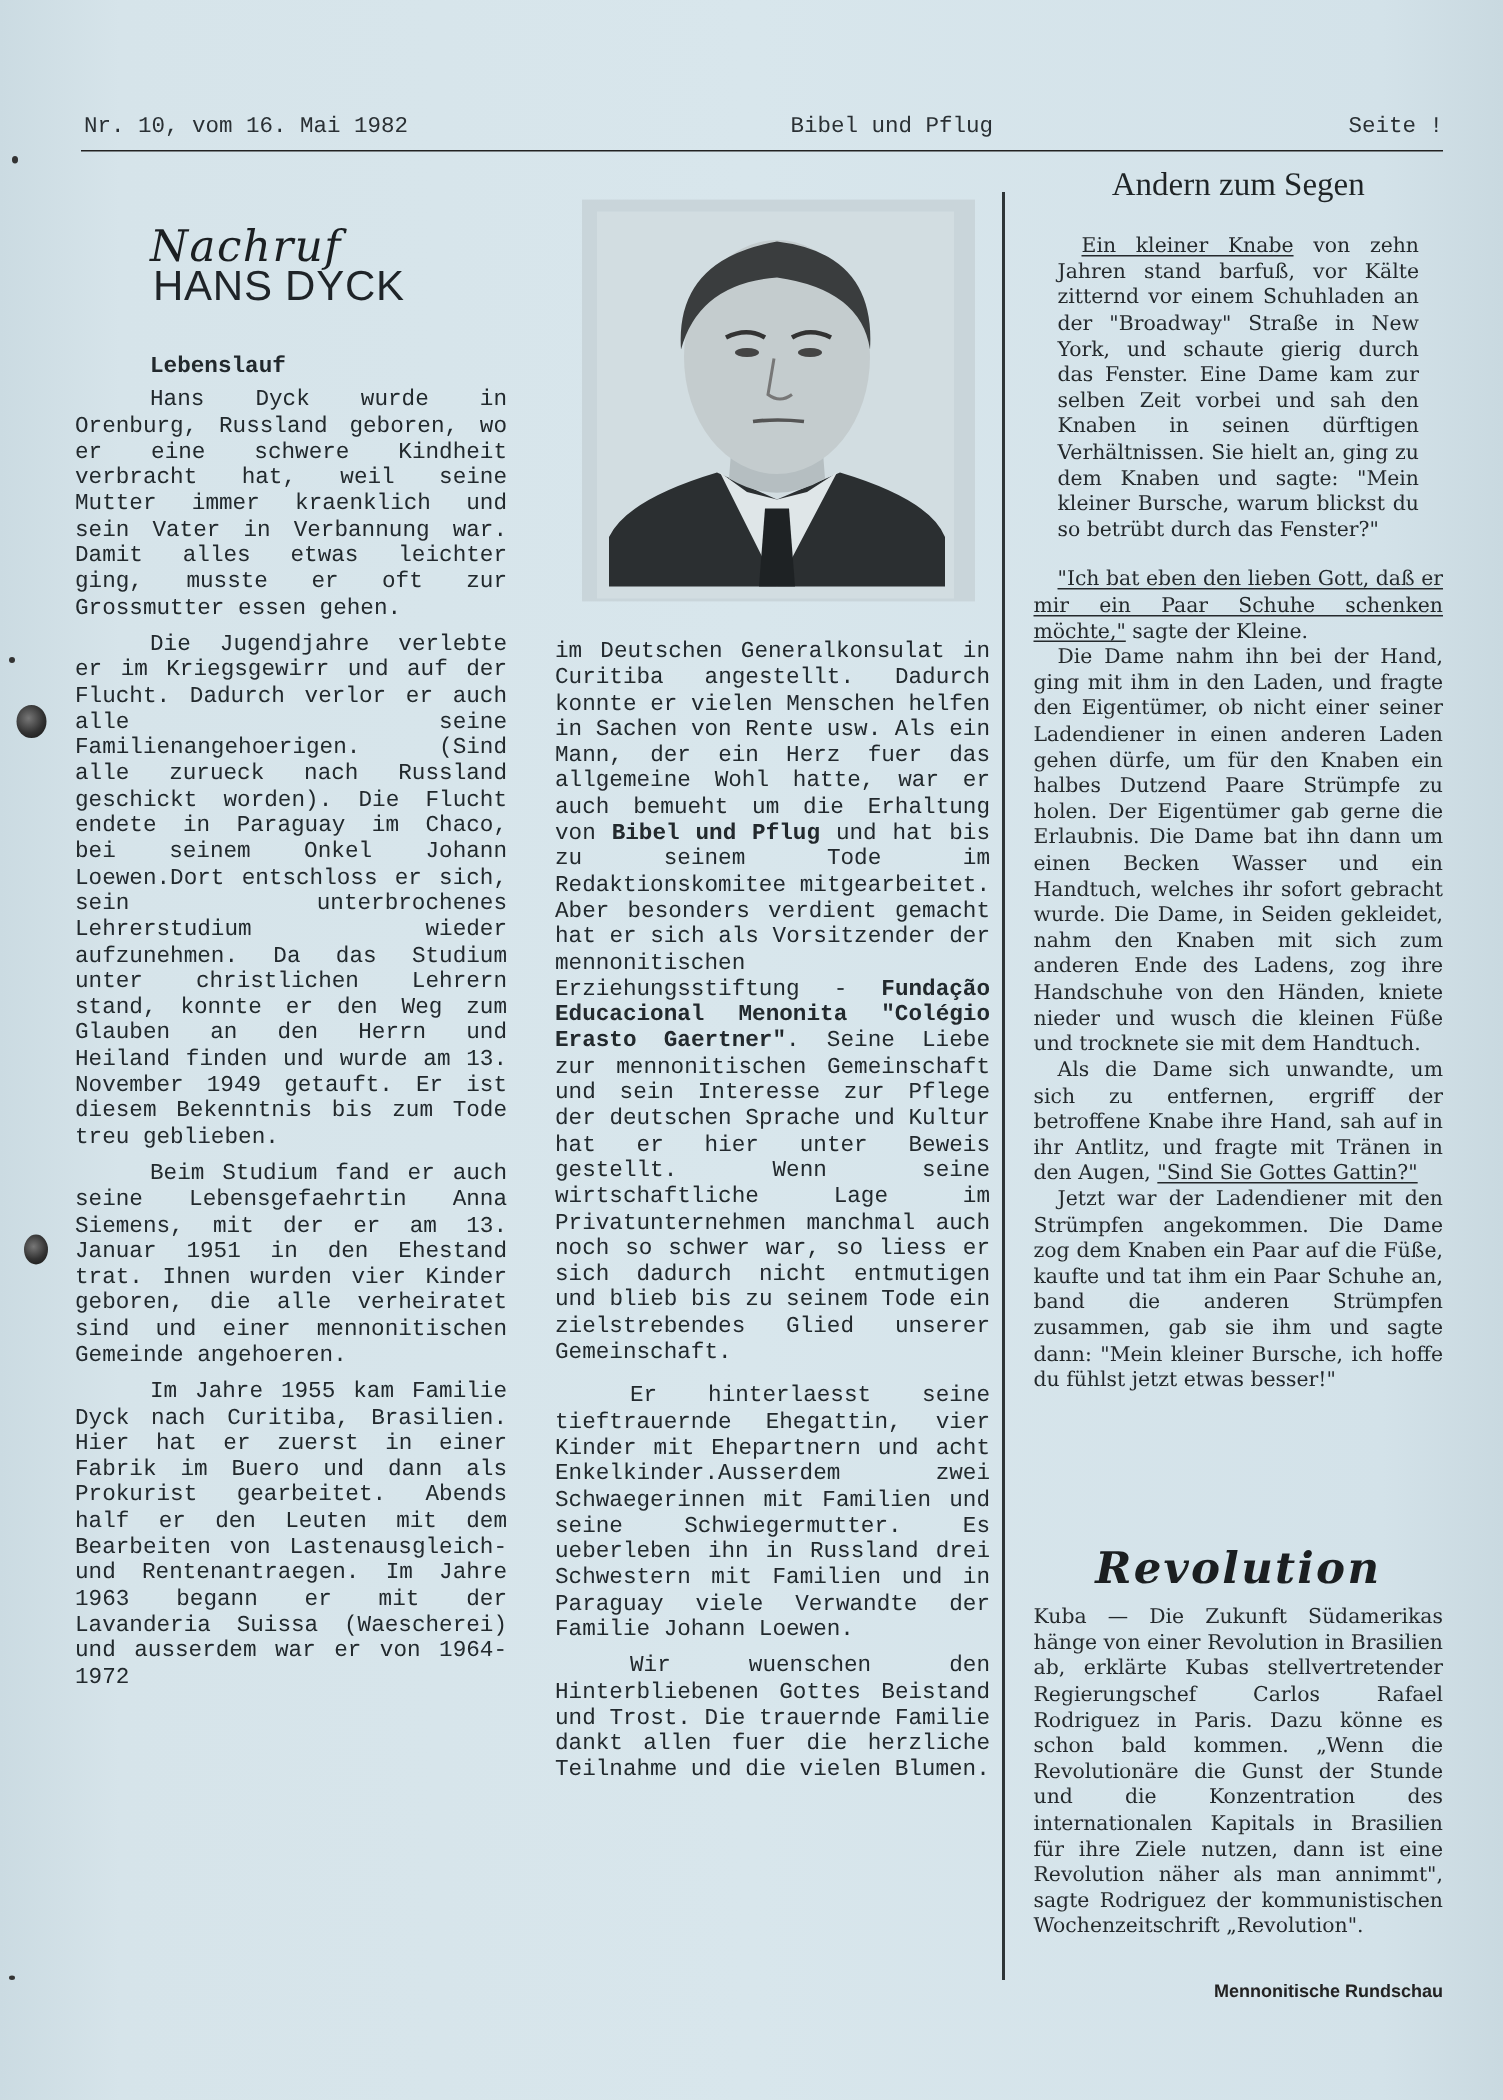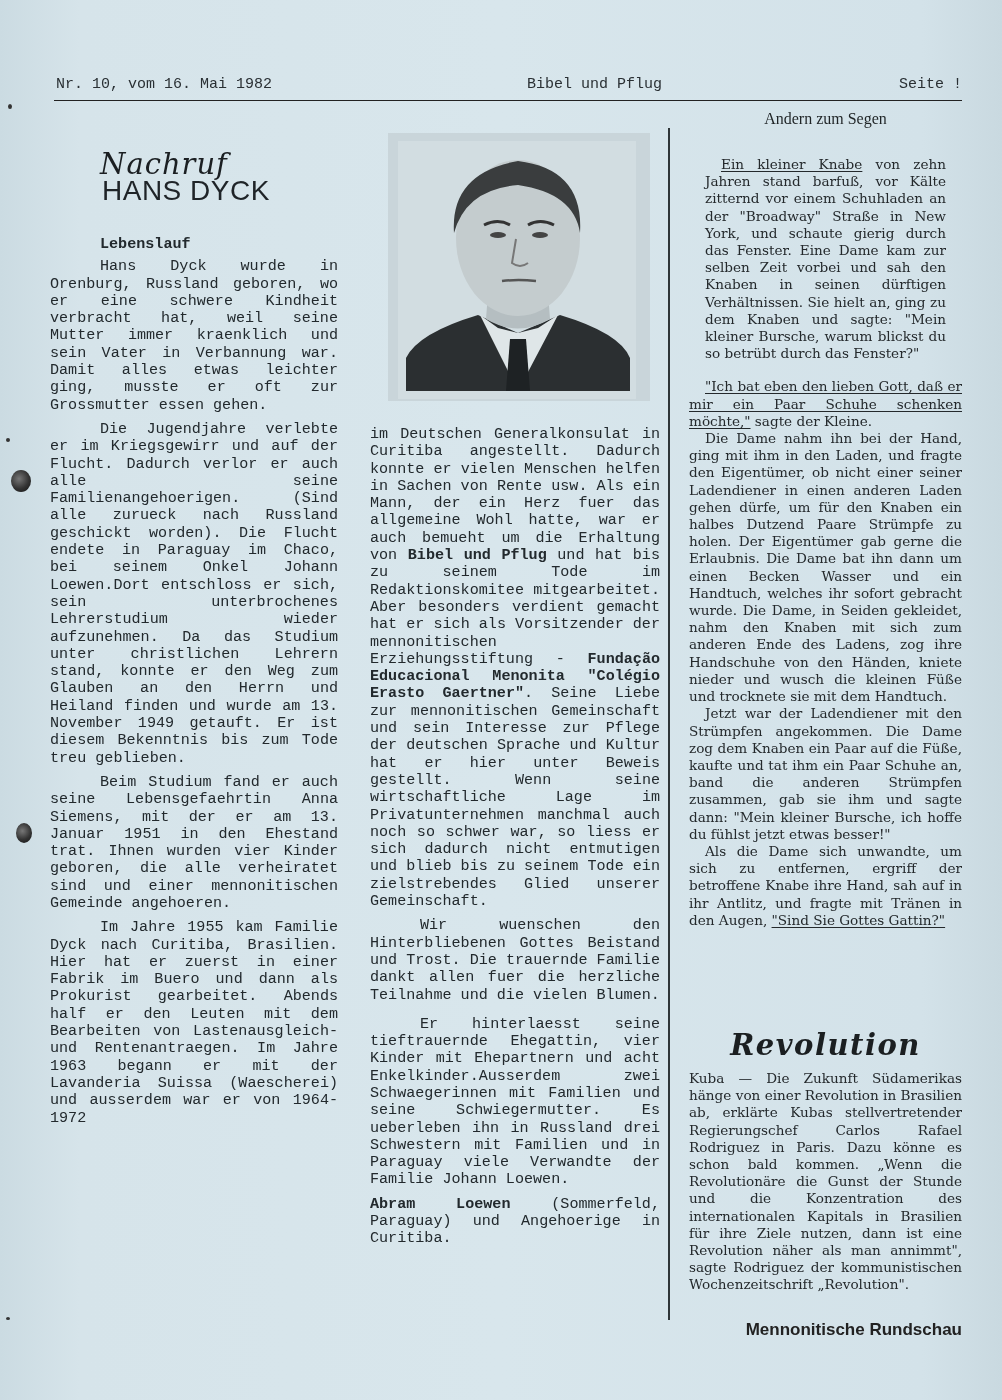--- a/index.html
+++ b/index.html
@@ -57,31 +57,31 @@
   }
 
   .serif {
     font-family: "DejaVu Serif", "Liberation Serif", serif;
     font-size: 13.6px; line-height: 17.2px; color: #24292c;
     text-align: justify;
   }
   .col3 { position: absolute; left: 689px; width: 273px; }
   .r-title {
     position: absolute; left: 689px; top: 110px; width: 273px; text-align: center;
-    font-family: "Liberation Serif", "DejaVu Serif", serif; font-size: 16px; color: #1f2426;
+    font-family: "Liberation Serif", "DejaVu Serif", serif; font-size: 22px; color: #1f2426;
   }
   .u { text-decoration: underline; text-underline-offset: 2px; }
   .rev-title {
     position: absolute; left: 689px; top: 1028px; width: 273px; text-align: center;
     font-family: "DejaVu Serif", serif; font-style: italic; font-weight: bold;
     font-size: 29px; color: #1b1f21; letter-spacing: 1.5px;
   }
   .source {
     position: absolute; left: 689px; top: 1320px; width: 273px; text-align: right;
-    font-family: "Liberation Sans", sans-serif; font-weight: bold; font-size: 17px; color: #222;
+    font-family: "Liberation Sans", sans-serif; font-weight: bold; font-size: 12px; color: #222;
   }
   .hole {
     position: absolute; border-radius: 50%;
     background: radial-gradient(circle at 40% 40%, #777 0%, #333 55%, #111 100%);
   }
   .speck { position: absolute; background: #333; border-radius: 50%; }
 </style>
 </head>
 <body>
 
@@ -136,41 +136,38 @@
       <path d="M128 106 L124 130 Q132 136 140 130" stroke="#777" stroke-width="2" fill="none"></path>
 
       <path d="M114 148 Q130 146 148 148" stroke="#555" stroke-width="2.5" fill="none"></path>
     </svg>
   </div>
 
   <div class="col2 mono" style="top:426px;">
     <p class="para">
       <span>im Deutschen Generalkonsulat in Curitiba angestellt. Dadurch konnte er vielen Menschen helfen in Sachen von Rente usw. Als ein Mann, der ein Herz fuer das allgemeine Wohl hatte, war er auch bemueht um die Erhaltung von </span><b class="bold">Bibel und Pflug</b><span> und hat bis zu seinem Tode im Redaktionskomitee mitgearbeitet. Aber besonders verdient gemacht hat er sich als Vorsitzender der mennonitischen Erziehungsstiftung - </span><b class="bold">Fundação Educacional Menonita "Colégio Erasto Gaertner"</b><span>. Seine Liebe zur mennonitischen Gemeinschaft und sein Interesse zur Pflege der deutschen Sprache und Kultur hat er hier unter Beweis gestellt. Wenn seine wirtschaftliche Lage im Privatunternehmen manchmal auch noch so schwer war, so liess er sich dadurch nicht entmutigen und blieb bis zu seinem Tode ein zielstrebendes Glied unserer Gemeinschaft.</span>
     </p>
+    <p class="para indent" style="margin-top:12px;">Er hinterlaesst seine tieftrauernde Ehegattin, vier Kinder mit Ehepartnern und acht Enkelkinder.Ausserdem zwei Schwaegerinnen mit Familien und seine Schwiegermutter. Es ueberleben ihn in Russland drei Schwestern mit Familien und in Paraguay viele Verwandte der Familie Johann Loewen.</p>
     <p class="para indent">Wir wuenschen den Hinterbliebenen Gottes Beistand und Trost. Die trauernde Familie dankt allen fuer die herzliche Teilnahme und die vielen Blumen.</p>
-    <p class="para indent" style="margin-top:12px;">Er hinterlaesst seine tieftrauernde Ehegattin, vier Kinder mit Ehepartnern und acht Enkelkinder.Ausserdem zwei Schwaegerinnen mit Familien und seine Schwiegermutter. Es ueberleben ihn in Russland drei Schwestern mit Familien und in Paraguay viele Verwandte der Familie Johann Loewen.</p>
-    <p class="para">
-      <b class="bold">Abram Loewen</b><span> (Sommerfeld, Paraguay) und Angehoerige in Curitiba.</span>
-    </p>
   </div>
 
   <div class="vrule"></div>
 
   <div class="r-title">Andern zum Segen</div>
   <div class="col3 serif" style="top:140px;">
     <p class="para indent" style="text-indent:16px;margin:16px;">
       <span class="u">Ein kleiner Knabe</span><span> von zehn Jahren stand barfuß, vor Kälte zitternd vor einem Schuhladen an der "Broadway" Straße in New York, und schaute gierig durch das Fenster. Eine Dame kam zur selben Zeit vorbei und sah den Knaben in seinen dürftigen Verhältnissen. Sie hielt an, ging zu dem Knaben und sagte: "Mein kleiner Bursche, warum blickst du so betrübt durch das Fenster?"</span>
     </p>
     <p class="para" style="text-indent:16px;margin:0;">
       <span class="u">"Ich bat eben den lieben Gott, daß er mir ein Paar Schuhe schenken möchte,"</span><span> sagte der Kleine.</span>
     </p>
     <p class="para" style="text-indent:16px;margin:0;">Die Dame nahm ihn bei der Hand, ging mit ihm in den Laden, und fragte den Eigentümer, ob nicht einer seiner Ladendiener in einen anderen Laden gehen dürfe, um für den Knaben ein halbes Dutzend Paare Strümpfe zu holen. Der Eigentümer gab gerne die Erlaubnis. Die Dame bat ihn dann um einen Becken Wasser und ein Handtuch, welches ihr sofort gebracht wurde. Die Dame, in Seiden gekleidet, nahm den Knaben mit sich zum anderen Ende des Ladens, zog ihre Handschuhe von den Händen, kniete nieder und wusch die kleinen Füße und trocknete sie mit dem Handtuch.</p>
-    <p class="para" style="text-indent:16px;margin:0;">Jetzt war der Ladendiener mit den Strümpfen angekommen. Die Dame zog dem Knaben ein Paar auf die Füße, kaufte und tat ihm ein Paar Schuhe an, band die anderen Strümpfen zusammen, gab sie ihm und sagte dann: "Mein kleiner Bursche, ich hoffe du fühlst jetzt etwas besser!"</p>
     <p class="para" style="text-indent:16px;margin:0;">
       <span>Als die Dame sich unwandte, um sich zu entfernen, ergriff der betroffene Knabe ihre Hand, sah auf in ihr Antlitz, und fragte mit Tränen in den Augen, </span><span class="u">"Sind Sie Gottes Gattin?"</span>
     </p>
+    <p class="para" style="text-indent:16px;margin:0;">Jetzt war der Ladendiener mit den Strümpfen angekommen. Die Dame zog dem Knaben ein Paar auf die Füße, kaufte und tat ihm ein Paar Schuhe an, band die anderen Strümpfen zusammen, gab sie ihm und sagte dann: "Mein kleiner Bursche, ich hoffe du fühlst jetzt etwas besser!"</p>
   </div>
 
   <div class="rev-title">Revolution</div>
   <div class="col3 serif" style="top:1070px;">Kuba — Die Zukunft Südamerikas hänge von einer Revolution in Brasilien ab, erklärte Kubas stellvertretender Regierungschef Carlos Rafael Rodriguez in Paris. Dazu könne es schon bald kommen. „Wenn die Revolutionäre die Gunst der Stunde und die Konzentration des internationalen Kapitals in Brasilien für ihre Ziele nutzen, dann ist eine Revolution näher als man annimmt", sagte Rodriguez der kommunistischen Wochenzeitschrift „Revolution".</div>
   <div class="source">Mennonitische Rundschau</div>
 
 </div>
 
 </body></html>

